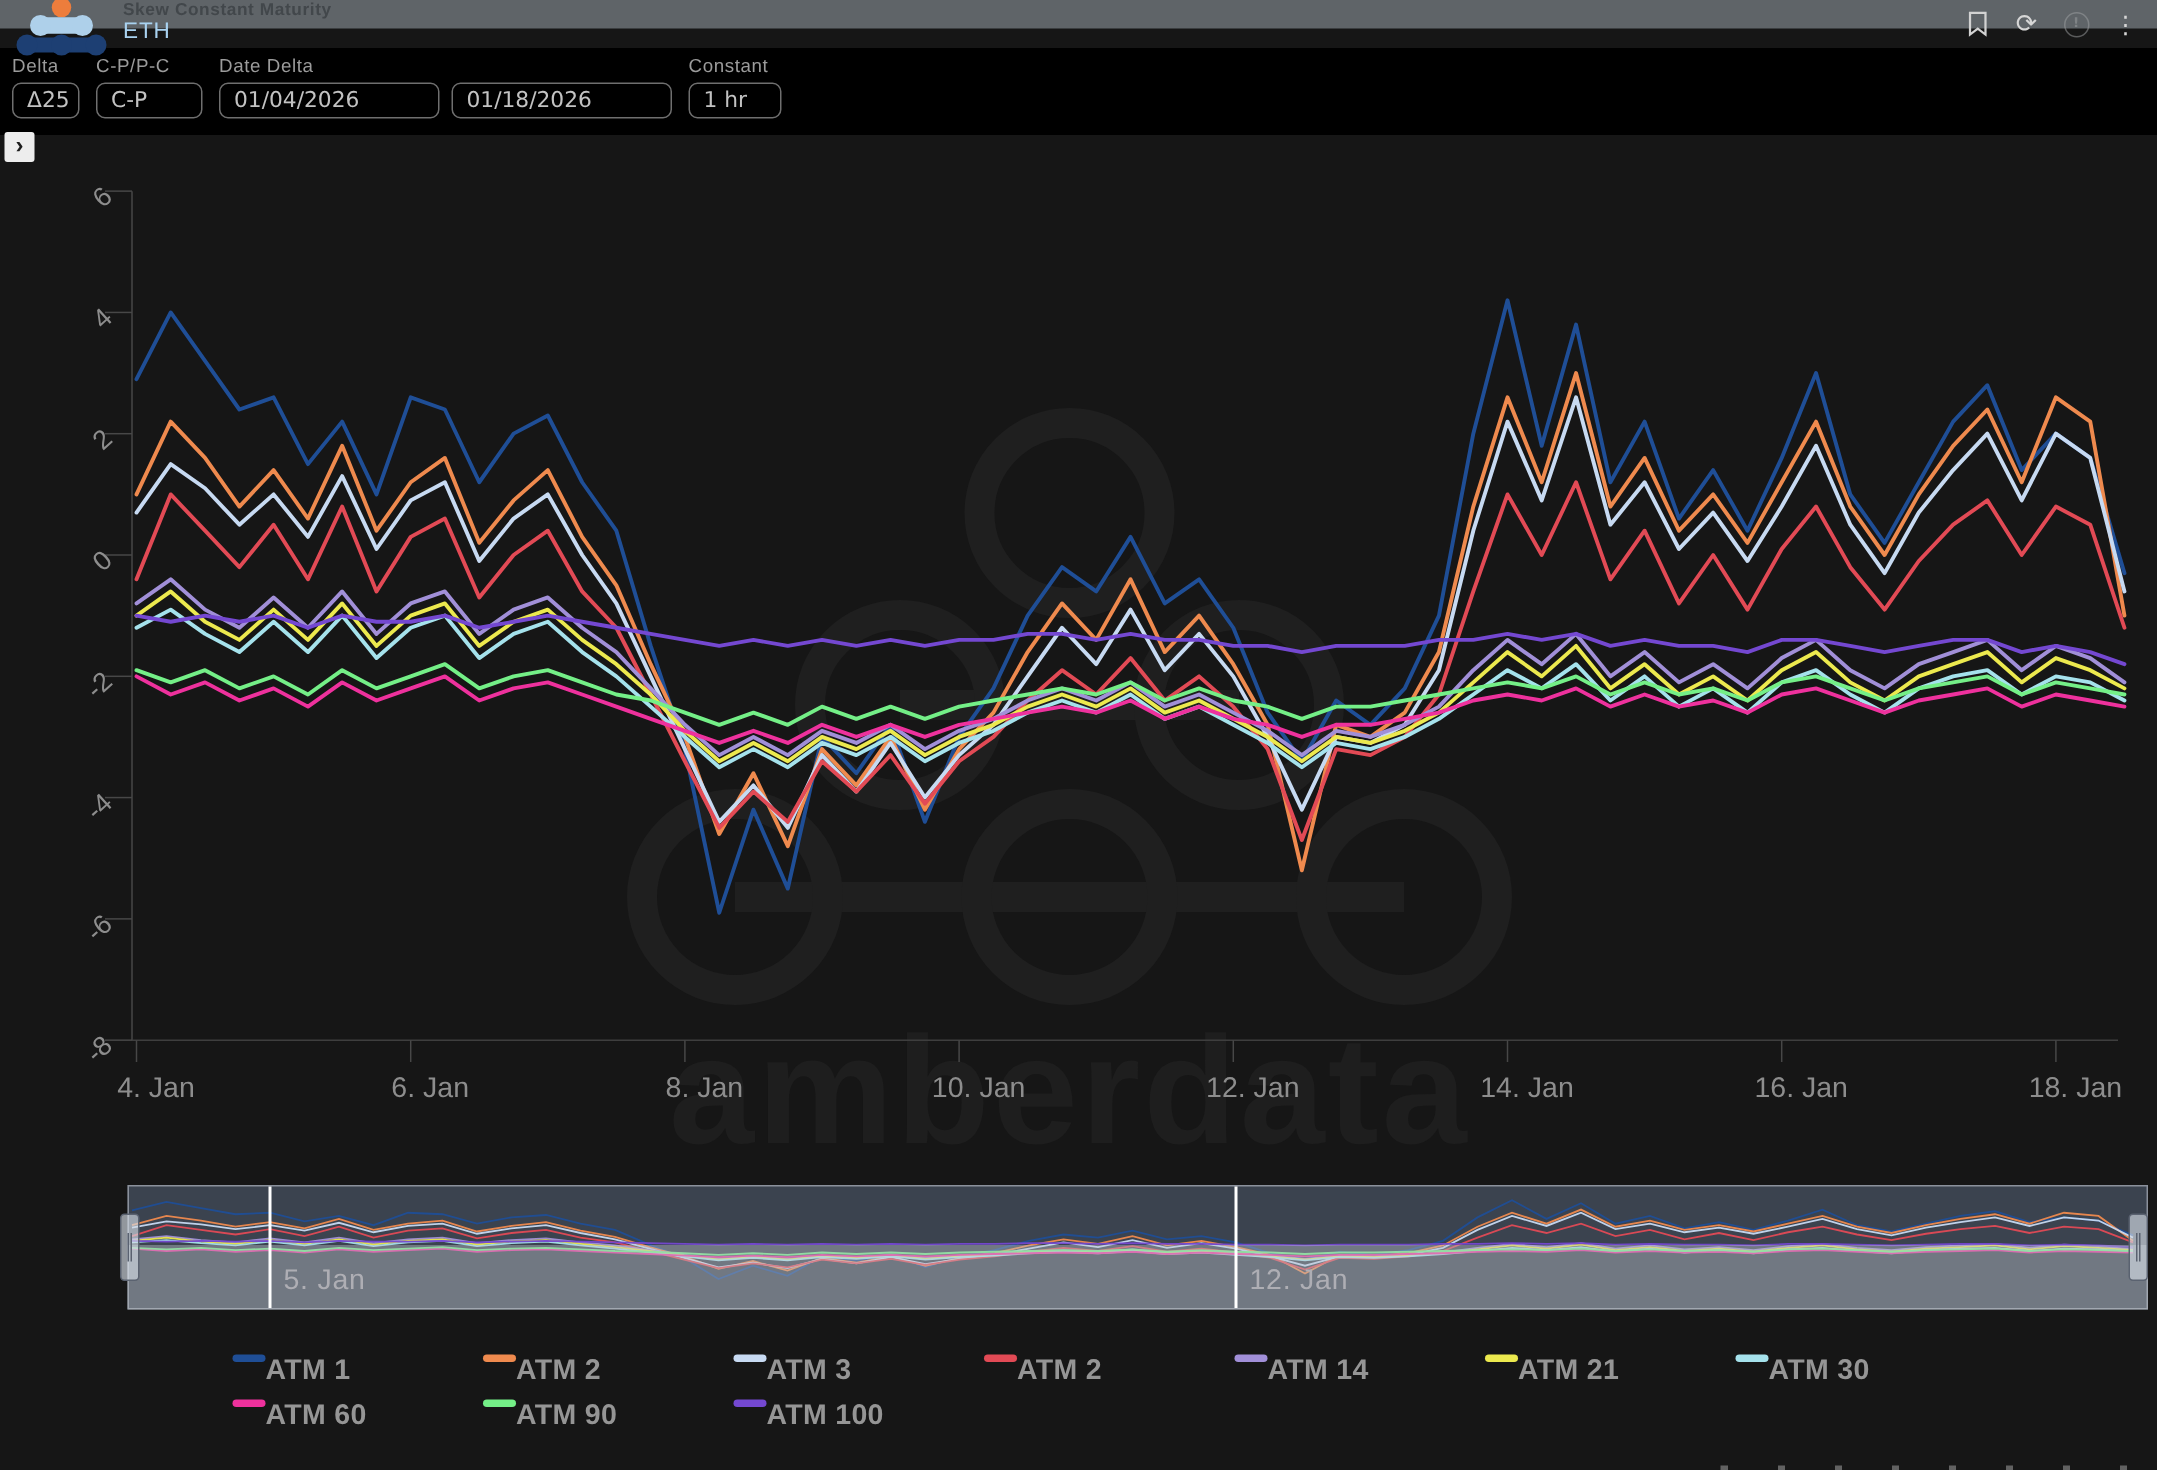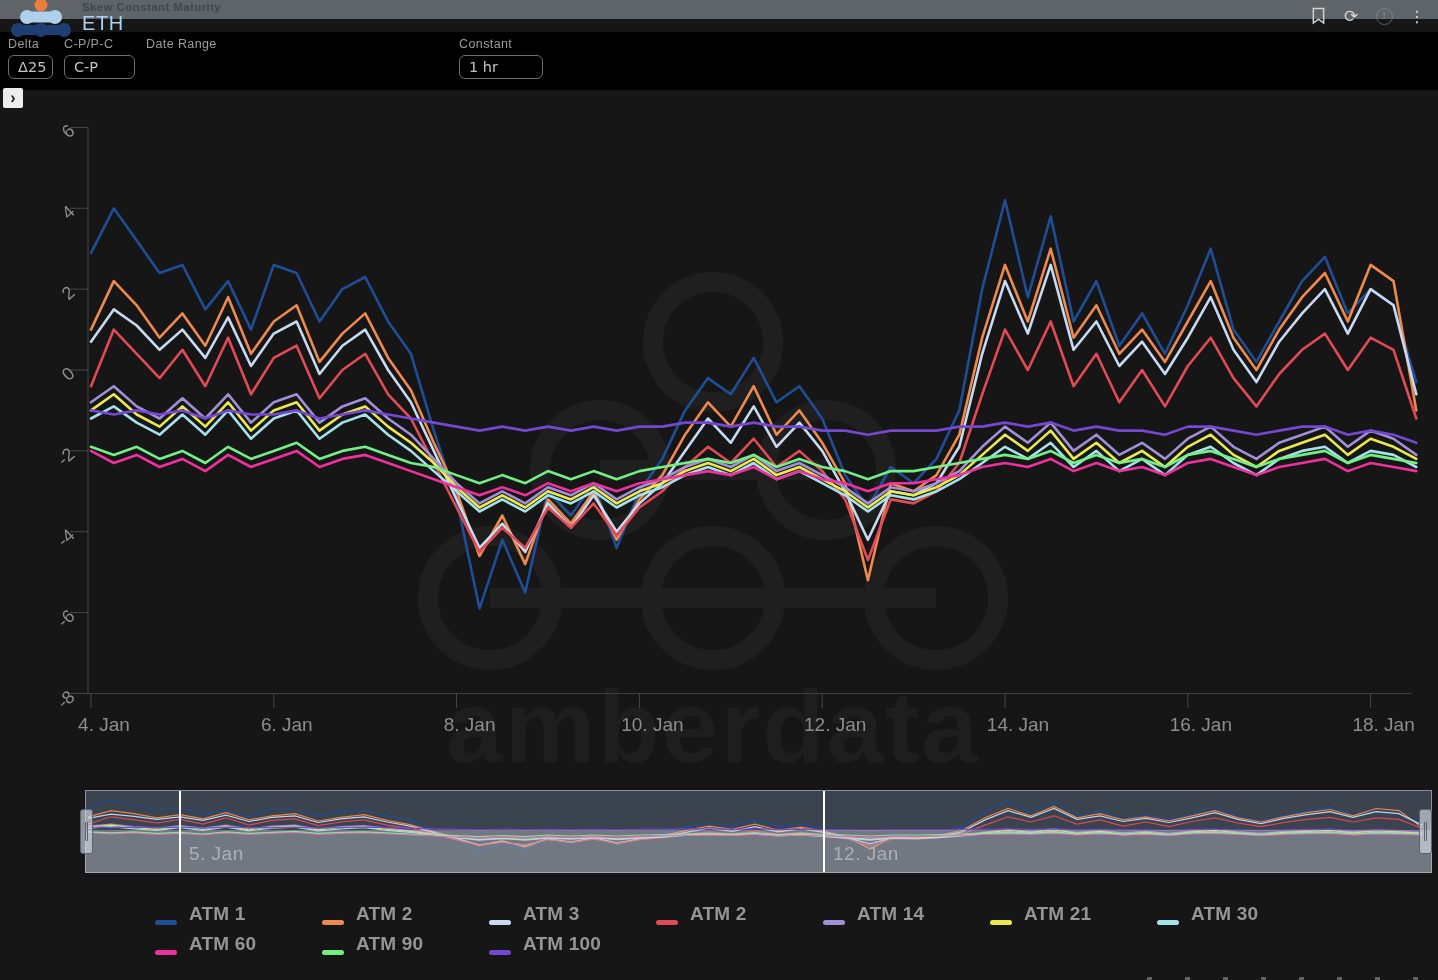--- a/index.html
+++ b/index.html
@@ -8,40 +8,40 @@
     width:1438px;height:980px;position:relative;overflow:hidden;
     background:#161616;
     font-family:"Liberation Sans", sans-serif;
     -webkit-font-smoothing:antialiased;
   }
   
   .header{position:absolute;top:0;left:0;right:0;height:19px;background:#5f6468;z-index:6}
   .logo{position:absolute;left:8px;top:-2px;z-index:7}
   .titles{position:absolute;left:82px;top:1px;line-height:1.05}
   .title-sm{font-size:11.5px;font-weight:bold;color:#42474b;letter-spacing:.4px}
-  .title-sym{font-size:20px;color:#a9d2f0;letter-spacing:.6px;margin-top:0}
+  .title-sym{font-size:15px;color:#a9d2f0;letter-spacing:.6px;margin-top:0}
   .actions{position:absolute;right:10px;top:5px;display:flex;gap:11px;align-items:center}
   .icon-btn{width:22px;height:22px;display:flex;align-items:center;justify-content:center;
     background:transparent;border:none;padding:0;cursor:pointer;color:#d2d2d2;
     font-family:"DejaVu Sans", sans-serif}
   .refresh-glyph{font-size:17px;color:#d6d6d6}
   .alert-ring{width:15px;height:15px;border:1.5px solid #9fa2a4;border-radius:50%;
     display:flex;align-items:center;justify-content:center;font-size:9px;color:#9fa2a4;opacity:.5;font-weight:bold}
   .kebab-glyph{font-size:16px;color:#d6d6d6;letter-spacing:0}
   
   .filters{position:absolute;top:32px;left:0;right:0;height:58px;background:#000000;z-index:6}
   .fgroup{position:absolute;top:5px}
   .fgroup .flabel{display:block;font-size:12.5px;color:#9b9b9b;letter-spacing:.4px;margin-bottom:4px}
   .pill{height:24px;box-sizing:border-box;border:1.5px solid #6f6f6f;border-radius:6px;background:transparent;
     color:#c2c2c2;font-size:14.5px;padding:4px 9px;display:inline-flex;align-items:center;
     font-family:"DejaVu Sans", sans-serif;cursor:pointer}
   .date-input{height:24px;box-sizing:border-box;border:1.5px solid #6f6f6f;border-radius:6px;background:transparent;
     color:#c2c2c2;font-size:14.5px;padding:0 9px;width:147px;font-family:"DejaVu Sans", sans-serif}
   #fg-delta{left:8px} #fg-cp{left:64px} #fg-dr{left:146px} #fg-int{left:459px}
-  #pill-delta{width:45px} #pill-cp{width:71px} #pill-int{width:84px}
+  #pill-delta{width:45px} #pill-cp{width:71px} #pill-int{width:62px}
   .dr-inputs{display:flex;gap:8px}
   .expander{position:absolute;left:3px;top:88px;width:20px;height:20px;background:#ededed;border:none;
     border-radius:2px;color:#1d1d1d;font-size:16px;font-weight:bold;line-height:18px;text-align:center;
     cursor:pointer;z-index:6;padding:0}
   
   #chart-svg{position:absolute;left:0;top:0;z-index:2;pointer-events:none}
   
   .nav-bg{position:absolute;left:85px;top:790px;width:1347px;height:83px;background:#3b434f;
     border:1px solid #8b919c;box-sizing:border-box;z-index:1;cursor:grab}
   .nav-overlay{position:absolute;left:85px;top:830px;width:1347px;height:43px;
@@ -51,21 +51,21 @@
   .nav-label{position:absolute;top:843px;font-size:19px;color:#aeaeb4;z-index:4;letter-spacing:.5px}
   #nav-label-1{left:189px} #nav-label-2{left:833px}
   .nav-handle{position:absolute;top:809px;width:13px;height:45px;border-radius:3px;z-index:4;
     background:rgba(214,221,231,.65);border:1px solid #5a6270;box-sizing:border-box;cursor:ew-resize}
   .nav-handle::before,.nav-handle::after{content:"";position:absolute;top:12px;bottom:12px;width:1px;background:#5a6270}
   .nav-handle::before{left:4px}.nav-handle::after{right:4px}
   #nav-handle-left{left:80px} #nav-handle-right{left:1419px}
   
   .legend{position:absolute;left:0;top:903px;width:1438px;z-index:5}
   .legend-inner{margin-left:155px;width:1195px;display:flex;flex-wrap:wrap;row-gap:8px}
-  .legend-item{width:167px;display:flex;align-items:flex-end;gap:12px;cursor:pointer}
+  .legend-item{width:167px;display:flex;align-items:flex-start;cursor:pointer}
   .legend-marker{width:22px;height:5px;border-radius:3px;flex:none}
   .legend-text{font-size:19px;font-weight:bold;color:#959595;letter-spacing:.2px}
   
   .cutoff{position:absolute;right:6px;bottom:0;width:285px;height:3px;opacity:.65;z-index:5;
     background:repeating-linear-gradient(90deg,#8a8a8a 0 5px,transparent 5px 38px)}
 </style>
 </head>
 <body>
 
 <div class="header">
@@ -105,21 +105,25 @@
 <div class="filters">
   <div class="fgroup" id="fg-delta">
     <span class="flabel">Delta</span>
     <button class="pill" id="pill-delta">Δ25</button>
   </div>
   <div class="fgroup" id="fg-cp">
     <span class="flabel">C-P/P-C</span>
     <button class="pill" id="pill-cp">C-P</button>
   </div>
   <div class="fgroup" id="fg-dr">
-    <span class="flabel">Date Range</span>
+    <span class="flabel">Date Delta</span>
+    <span class="dr-inputs">
+      <input class="date-input" readonly="" value="01/04/2026" style="">
+      <input class="date-input" readonly="" value="01/18/2026" style="">
+    </span>
   </div>
   <div class="fgroup" id="fg-int">
     <span class="flabel">Constant</span>
     <button class="pill" id="pill-int">1 hr</button>
   </div>
 </div>
 
 <button class="expander">›</button>
 
 <div class="nav-bg"></div>

